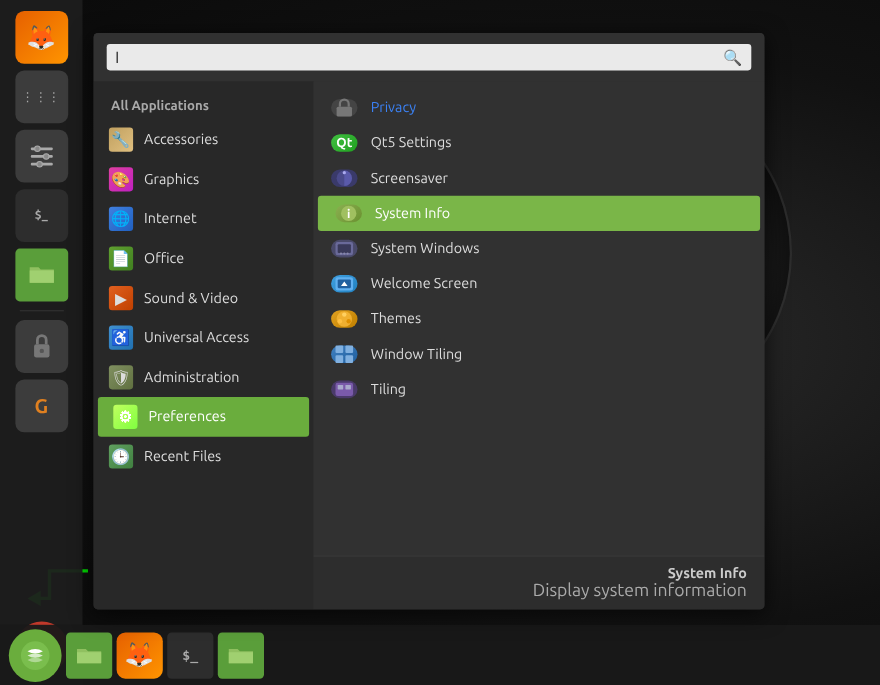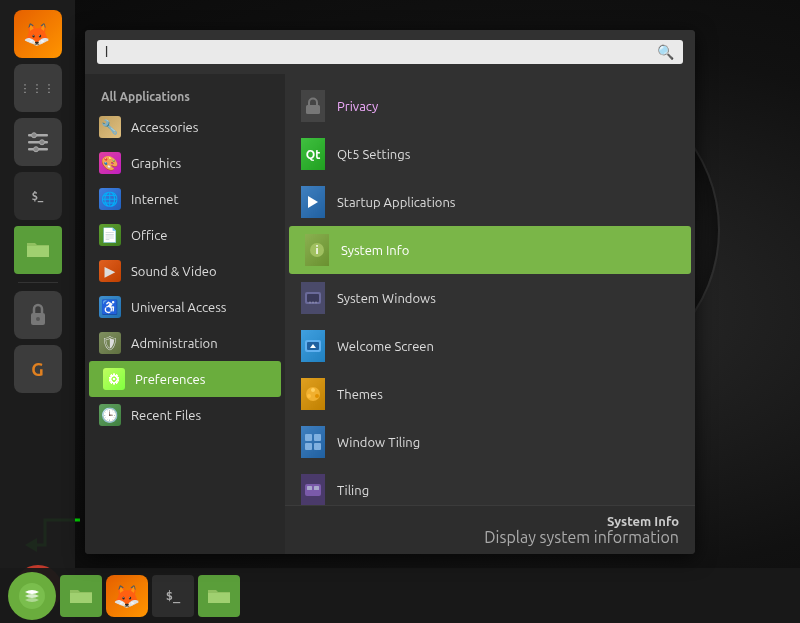--- a/index.html
+++ b/index.html
@@ -187,27 +187,27 @@
       font-size: 13px;
       color: #ddd;
     }
     .menu-item.active, .menu-item.selected {
       background: #7ab648;
       color: white;
       margin: 0 4px;
       border-radius: 3px;
     }
     .menu-item.dimmed {
-      color: #f0abfc;
+      color: #3b82f6;
     }
 
     .item-icon {
       width: 24px;
-      height: 32px;
-      border-radius: 0;
+      height: 16px;
+      border-radius: 10px;
       display: flex;
       align-items: center;
       justify-content: center;
       font-size: 15px;
       flex-shrink: 0;
     }
 
     
     .items-panel::-webkit-scrollbar {
       width: 8px;
@@ -393,30 +393,32 @@
               </svg>
           </div>
           <span>Privacy</span>
         </div>
 
         <div class="menu-item">
           <div class="item-icon icon-qt5" style="font-size:12px; color:white; font-weight:bold;">Qt</div>
           <span>Qt5 Settings</span>
         </div>
 
-
-
-        <div class="menu-item">
-          <div class="item-icon" style="background:linear-gradient(135deg,#4080c0,#2060a0);">
-            <svg width="18" height="18" viewBox="0 0 18 18" fill="none">
-                <polygon points="4,3 14,9 4,15" fill="white"></polygon>
-              </svg>
-          </div>
-          <span>Startup Applications</span>
-        </div>
+        <div class="menu-item">
+          <div class="item-icon" style="background:#3a3a6a;">
+            <svg width="18" height="18" viewBox="0 0 18 18" fill="none">
+                <circle cx="9" cy="9" r="7" fill="#4a4a8a"></circle>
+                <path d="M9 2 A7 7 0 0 1 9 16" fill="#5a5aaa"></path>
+                <circle cx="9" cy="4" r="1.5" fill="#aaaaee"></circle>
+              </svg>
+          </div>
+          <span>Screensaver</span>
+        </div>
+
+
 
         <div class="menu-item selected">
           <div class="item-icon" style="background:linear-gradient(135deg,#8ab050,#6a9030);">
             <svg width="18" height="18" viewBox="0 0 18 18" fill="none">
                 <circle cx="9" cy="9" r="7" fill="#a0c060"></circle>
                 <text x="9" y="13" text-anchor="middle" font-size="11" fill="white" font-weight="bold">i</text>
               </svg>
           </div>
           <span>System Info</span>
         </div>

